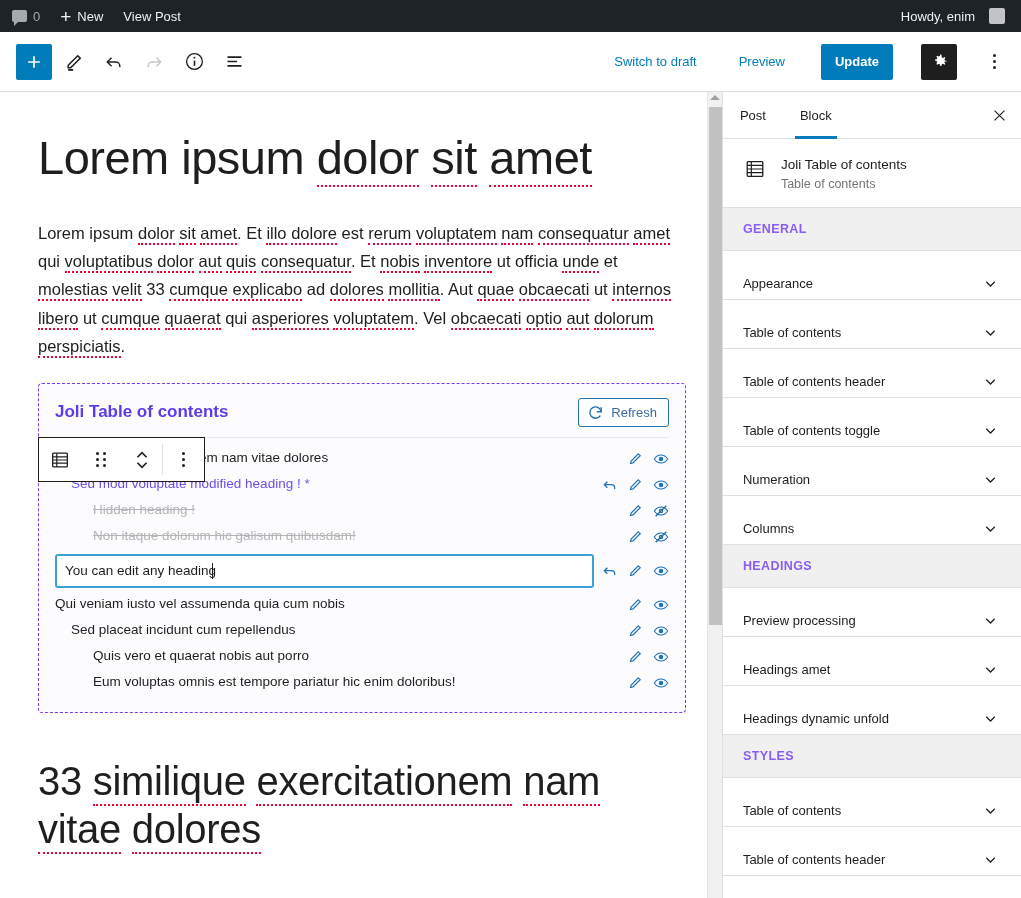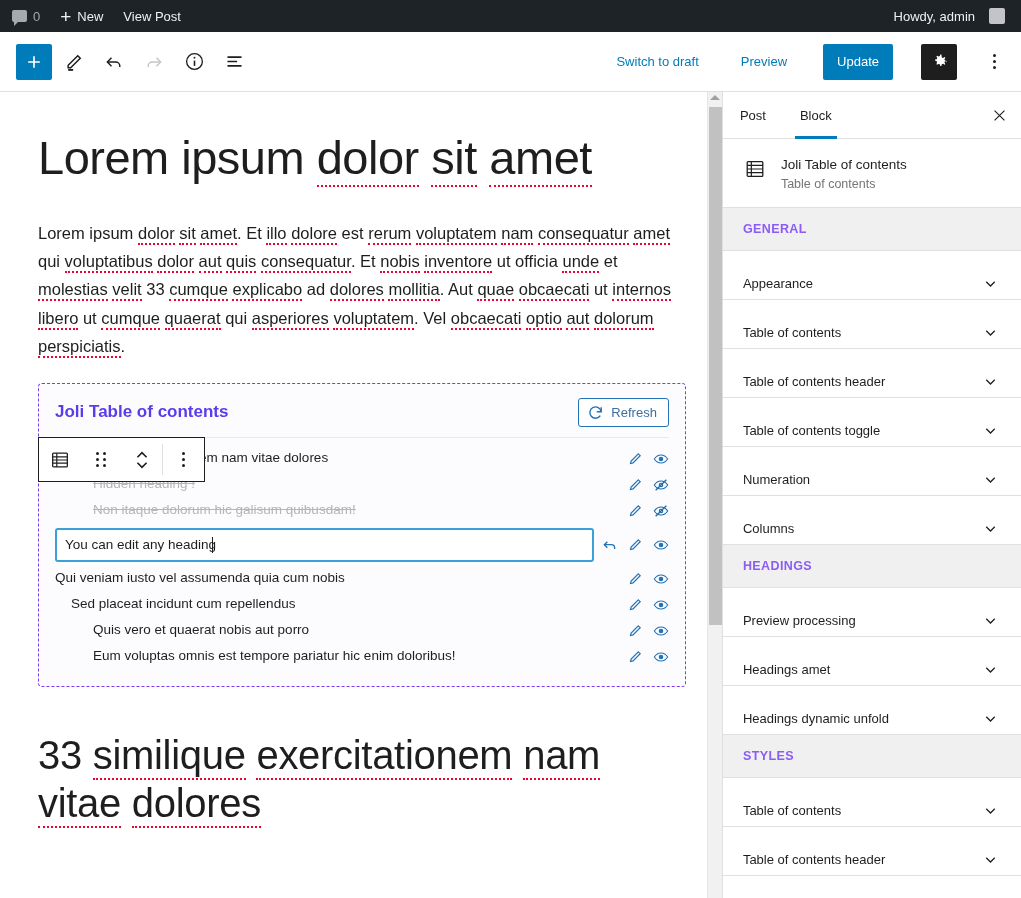--- a/index.html
+++ b/index.html
@@ -60,21 +60,21 @@
   .hdr-spacer { flex: 1; }
   .hdr-right { display: flex; align-items: center; gap: 22px; }
   .link-btn {
     color: #007cba; font-size: 13px; padding: 6px 10px;
     cursor: pointer; background: none; border: none;
     font-family: inherit; white-space: nowrap;
   }
   .btn-update {
     background: #007cba; color: #fff; border: none; border-radius: 2px;
     font-size: 13px; font-family: inherit; padding: 0 14px; height: 36px;
-    cursor: pointer; margin-left: 4px;
+    cursor: pointer; margin-left: 4px; font-weight: bold;
   }
   .btn-settings {
     width: 36px; height: 36px; background: #1e1e1e; color: #fff;
     border-radius: 2px; display: flex; align-items: center;
     justify-content: center; cursor: pointer; margin-left: 6px;
   }
   .btn-kebab {
     width: 30px; height: 36px; display: flex; align-items: center;
     justify-content: center; cursor: pointer; color: #1e1e1e;
   }
@@ -252,21 +252,21 @@
       <span class="plus-glyph">+</span>
       <span>New</span>
     </div>
     <div class="ab-item">
       <span>View Post</span>
     </div>
   </div>
   <div class="ab-spacer"></div>
   <div class="ab-right">
     <div class="ab-item">
-      <span class="ab-howdy">Howdy, admin</span>
+      <span class="ab-howdy">Howdy, enim</span>
       <span class="ab-avatar"></span>
     </div>
   </div>
 </div>
 
 <div class="editor-header">
   <div class="hdr-left">
     <div class="btn-add">
       <svg width="20" height="20" viewBox="0 0 24 24" fill="none" stroke="currentColor" stroke-width="2">
         <path d="M12 5v14M5 12h14"></path>
@@ -390,20 +390,42 @@
                   </svg>
                 </span>
                 <span class="act">
                   <svg width="16" height="16" viewBox="0 0 24 24" fill="none" stroke="#2272b5" stroke-width="1.7">
                     <path d="M2 12s3.8-6 10-6 10 6 10 6-3.8 6-10 6-10-6-10-6z"></path>
                     <circle cx="12" cy="12" r="2.6" fill="#2272b5"></circle>
                   </svg>
                 </span>
               </div>
             </div>
+            <div class="toc-row lvl2 modified">
+              <div class="toc-label">Sed modi voluptate modified heading ! *</div>
+              <div class="row-actions">
+                <span class="act undo">
+                  <svg width="16" height="16" viewBox="0 0 24 24" fill="none" stroke="#2272b5" stroke-width="2">
+                    <path d="M8 7L3.5 11.5 8 16"></path>
+                    <path d="M3.5 11.5H14a5 5 0 0 1 5 5V18"></path>
+                  </svg>
+                </span>
+                <span class="act">
+                  <svg width="15" height="15" viewBox="0 0 24 24" fill="none" stroke="#2272b5" stroke-width="1.9">
+                    <path d="M16.5 4.5l3 3L8 19l-4 1 1-4z"></path>
+                  </svg>
+                </span>
+                <span class="act">
+                  <svg width="16" height="16" viewBox="0 0 24 24" fill="none" stroke="#2272b5" stroke-width="1.7">
+                    <path d="M2 12s3.8-6 10-6 10 6 10 6-3.8 6-10 6-10-6-10-6z"></path>
+                    <circle cx="12" cy="12" r="2.6" fill="#2272b5"></circle>
+                  </svg>
+                </span>
+              </div>
+            </div>
             <div class="toc-row lvl3 hidden-row">
               <div class="toc-label">Hidden heading !</div>
               <div class="row-actions">
                 <span class="act-spacer"></span>
                 <span class="act">
                   <svg width="15" height="15" viewBox="0 0 24 24" fill="none" stroke="#2272b5" stroke-width="1.9">
                     <path d="M16.5 4.5l3 3L8 19l-4 1 1-4z"></path>
                   </svg>
                 </span>
                 <span class="act">

